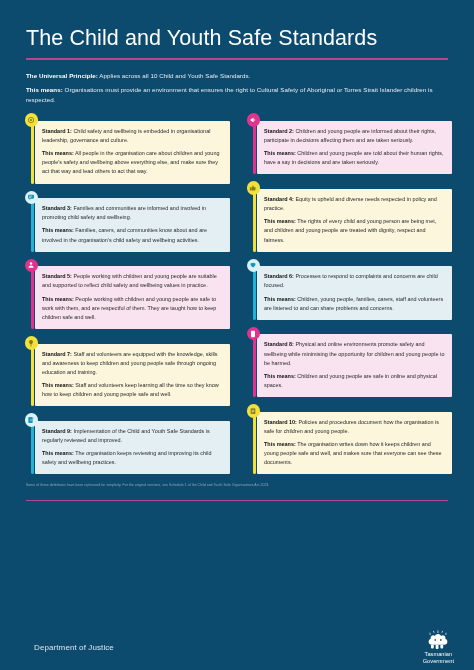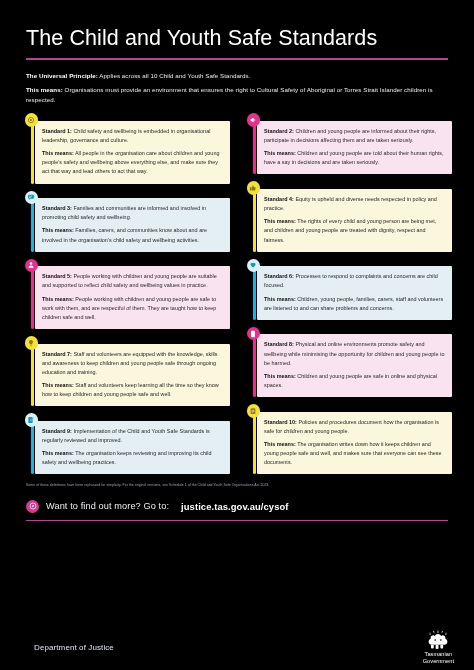--- a/index.html
+++ b/index.html
@@ -5,21 +5,21 @@
   * { box-sizing: border-box; margin: 0; padding: 0; }
   html, body {
     width: 474px; height: 670px;
     background: #253c53;
     font-family: "Liberation Sans", sans-serif;
     overflow: hidden;
   }
   .page {
     position: relative;
     width: 474px; height: 670px;
-    background: #000000;
+    background: #0c4a6e;
     padding: 0;
   }
 
   
   .header { padding: 26px 26px 0 26px; }
   .title {
     color: #ffffff;
     font-size: 21.5px;
     font-weight: 400;
     letter-spacing: .1px;
@@ -290,30 +290,20 @@
             <p><b>Standard 10:</b><span> Policies and procedures document how the organisation is safe for children and young people.</span></p>
             <p><b>This means:</b><span> The organisation writes down how it keeps children and young people safe and well, and makes sure that everyone can see these documents.</span></p>
           </div>
         </div>
       </div>
   </div>
 
   <div class="footnote">Some of these definitions have been rephrased for simplicity. For the original versions, see Schedule 1 of the Child and Youth Safe Organisations Act 2023.</div>
 
   <div class="cta-wrap">
-    <div class="cta">
-      <span class="cta-icon">
-        <svg viewBox="0 0 24 24" fill="none" stroke="#ffffff" stroke-width="2">
-          <circle cx="12" cy="12" r="9"></circle>
-          <polygon points="16,8 13.5,13.5 8,16 10.5,10.5" fill="#ffffff" stroke="none"></polygon>
-        </svg>
-      </span>
-      <span class="cta-text">Want to find out more? Go to:</span>
-      <span class="cta-url">justice.tas.gov.au/cysof</span>
-    </div>
     <div class="cta-rule"></div>
   </div>
 
   <div class="bottom">
     <div class="dept">Department of Justice</div>
     <div class="gov-logo">
       <svg viewBox="0 0 64 44">
         <g fill="#ffffff">
           <path d="M32 10c-3 0-5.5 1.8-6.6 4.3-1-.8-2.3-1.2-3.6-1.2-3.1 0-5.6 2.5-5.6 5.6 0 .6.1 1.2.3 1.8-2.6.9-4.5 3.3-4.5 6.2 0 3.6 2.9 6.5 6.5 6.5h27c3.6 0 6.5-2.9 6.5-6.5 0-2.9-1.9-5.3-4.5-6.2.2-.6.3-1.2.3-1.8 0-3.1-2.5-5.6-5.6-5.6-1.3 0-2.6.4-3.6 1.2C37.5 11.8 35 10 32 10z"></path>
           <path d="M14 6l2.5 6.5L12 9.5l4.5-.2z"></path>

